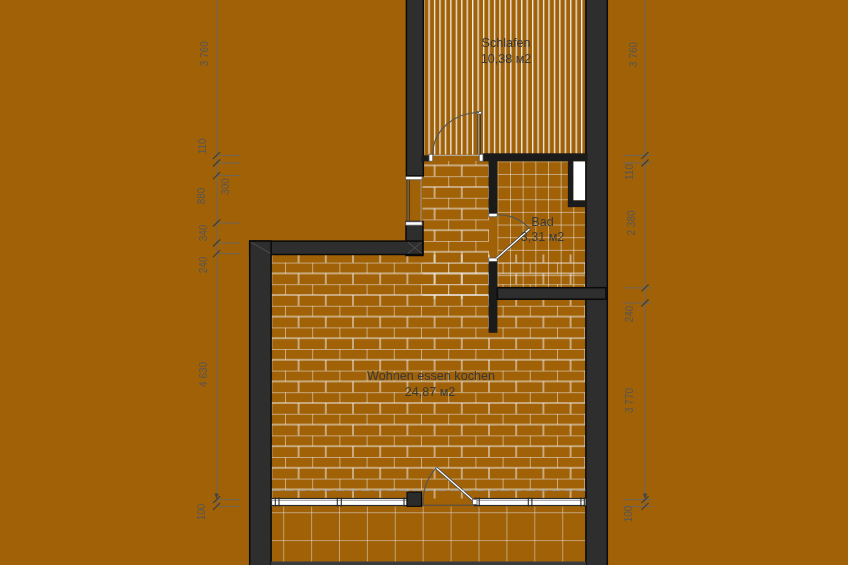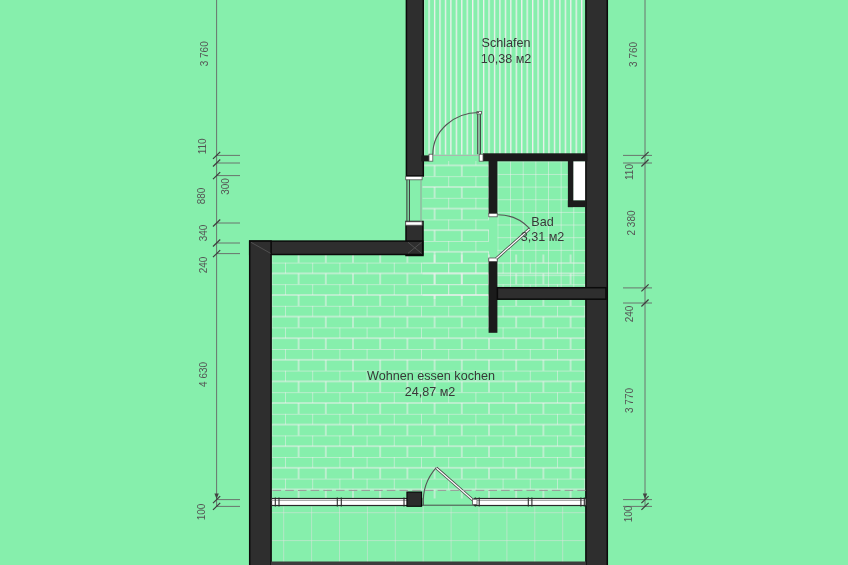--- a/index.html
+++ b/index.html
@@ -1,16 +1,16 @@
 <!DOCTYPE html>
 <html><head>
 <meta charset="utf-8">
 <style>
   html,body{margin:0;padding:0;background:#ffffff;}
-  .page{position:relative;width:848px;height:565px;background:#86efac;overflow:hidden;}
+  .page{position:relative;width:848px;height:565px;background:#a16207;overflow:hidden;}
   svg{display:block;filter:blur(0.3px);}
   text{font-family:"Liberation Sans",sans-serif;}
 </style>
 </head>
 <body>
 <div class="page">
 <svg width="848" height="565" viewBox="0 0 848 565">
 <defs>
 
   <pattern id="vstripe" x="423" y="0" width="5.45" height="10" patternUnits="userSpaceOnUse">

